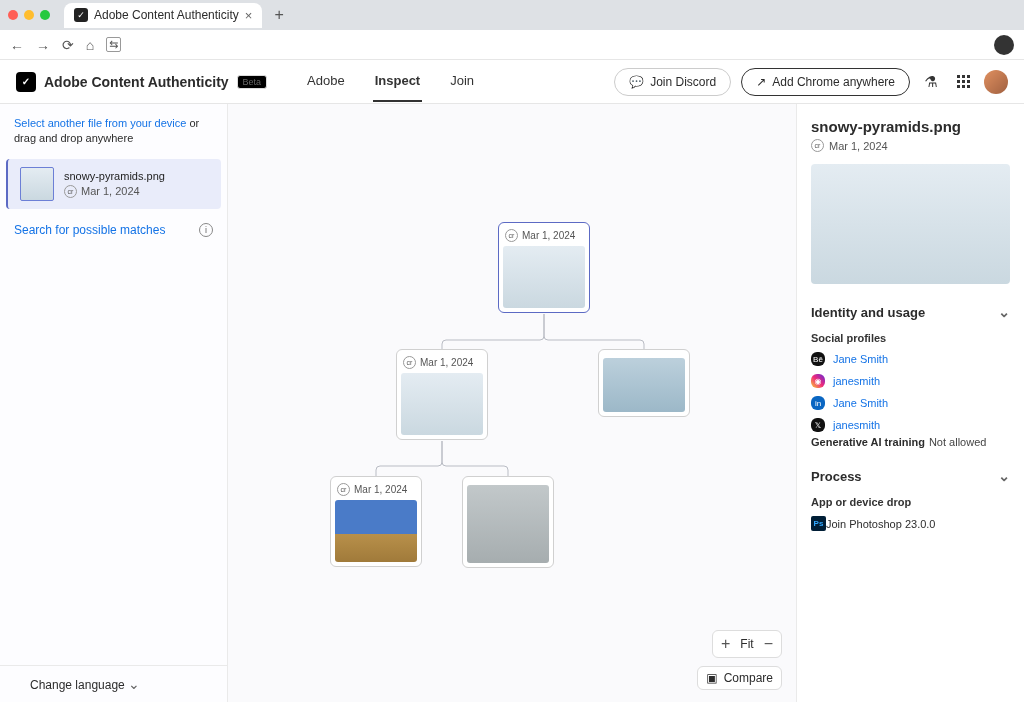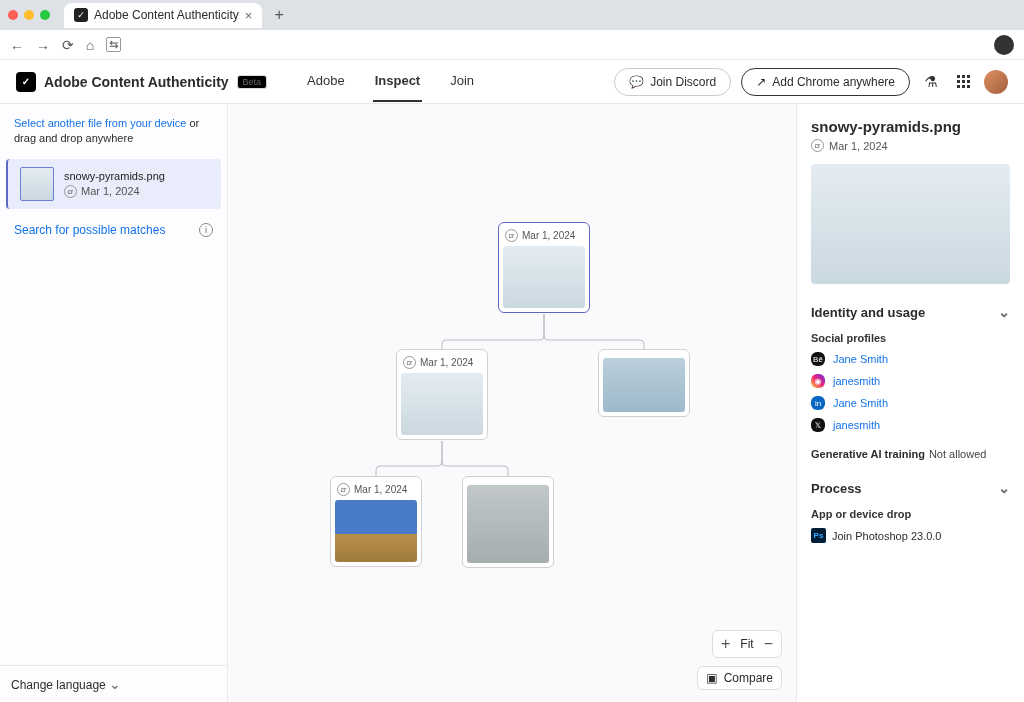--- a/index.html
+++ b/index.html
@@ -45,21 +45,21 @@
 .sidebar-top { padding: 12px 14px 8px; font-size: 11px; line-height: 1.4; }
 .link-blue { color: #1473e6; cursor: pointer; }
 .file-item { display: flex; align-items: center; gap: 10px; padding: 8px 12px; background: #e9ecfa; border-left: 2px solid #5c6ac4; margin: 4px 6px; border-radius: 4px; cursor: pointer; }
 .file-thumb { width: 34px; height: 34px; background: #d6e2ea; border: 1px solid #6c7fd6; border-radius: 2px; }
 .file-info { display: flex; flex-direction: column; font-size: 11px; }
 .file-name { color: #222; }
 .file-date-row { display: flex; align-items: center; gap: 4px; margin-top: 3px; color: #555; }
 .cr-badge { width: 13px; height: 13px; border: 1px solid #999; border-radius: 50%; font-size: 7px; display: flex; align-items: center; justify-content: center; }
 .search-matches { display: flex; justify-content: space-between; align-items: center; padding: 10px 14px; font-size: 12px; gap: 23px; }
 .info-circle { width: 14px; height: 14px; border: 1px solid #888; border-radius: 50%; font-size: 9px; display: flex; align-items: center; justify-content: center; color: #666; cursor: pointer; }
-.sidebar-bottom { margin-top: auto; padding: 10px 11px; font-size: 12px; border-top: 1px solid #eaeaea; }
+.sidebar-bottom { margin-top: auto; padding: 10px 30px; font-size: 12px; border-top: 1px solid #eaeaea; }
 
 
 .canvas { flex: 1; position: relative; background: #fafafc; }
 .tree-svg { position: absolute; inset: 0; width: 100%; height: 100%; }
 .node { position: absolute; background: #fff; border: 1px solid #d0d0d0; border-radius: 6px; padding: 4px; display: flex; flex-direction: column; }
 .node.root { border: 1.5px solid #5c6ac4; }
 .node-label { display: flex; align-items: center; gap: 4px; font-size: 10px; padding: 2px 2px 4px; color: #555; }
 .node-img { background: #d6e2ea; border-radius: 3px; }
 .node1 { top: 118px; left: 270px; width: 92px; }
 .node2 { top: 245px; left: 168px; width: 92px; }
@@ -89,24 +89,24 @@
 .section-header { display: flex; justify-content: space-between; align-items: center; font-weight: 700; font-size: 13px; cursor: pointer; }
 .section-sub { font-size: 11px; color: #666; margin-top: 2px; line-height: 1.3; }
 .subhead { font-size: 11px; font-weight: 700; margin-top: 12px; color: #333; }
 .social-row { display: flex; align-items: center; gap: 8px; margin-top: 8px; font-size: 11px; }
 .social-icon { width: 14px; height: 14px; border-radius: 6px; display: flex; align-items: center; justify-content: center; font-size: 8px; color: #fff; }
 .ic-behance { background: #111; }
 .ic-ig { background: linear-gradient(45deg,#f9ce34,#ee2a7b,#6228d7); }
 .ic-li { background: #0a66c2; }
 .ic-x { background: #111; }
 .social-name { color: #1473e6; cursor: pointer; }
-.kv-row { font-size: 11px; margin-top: 16px; }
+.kv-row { font-size: 11px; margin-top: 4px; }
 .kv-key { font-weight: 700; }
 .kv-val { color: #444; margin-left: 4px; }
-.app-row { display: flex; align-items: center; gap: 6px; margin-top: 8px; font-size: 11px; }
+.app-row { display: flex; align-items: center; margin-top: 8px; font-size: 11px; }
 .ps-icon { width: 15px; height: 15px; background: #001e36; border-radius: 2px; color: #31a8ff; font-size: 8px; display: flex; align-items: center; justify-content: center; font-weight: 700; }
 .chev { font-size: 14px; color: #666; }
 
 svg path, svg line { stroke: #b9bcc4; stroke-width: 1; fill: none; }
 </style>
 </head>
 <body>
 
 <div class="browser-chrome">
   <div class="tab-bar">

